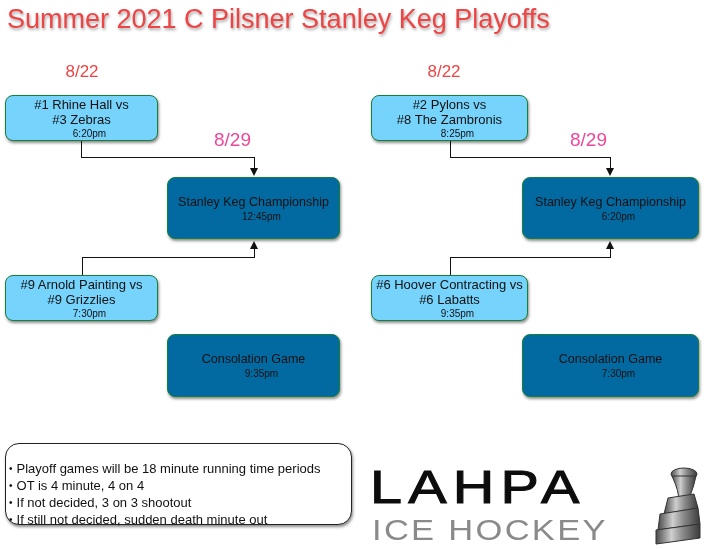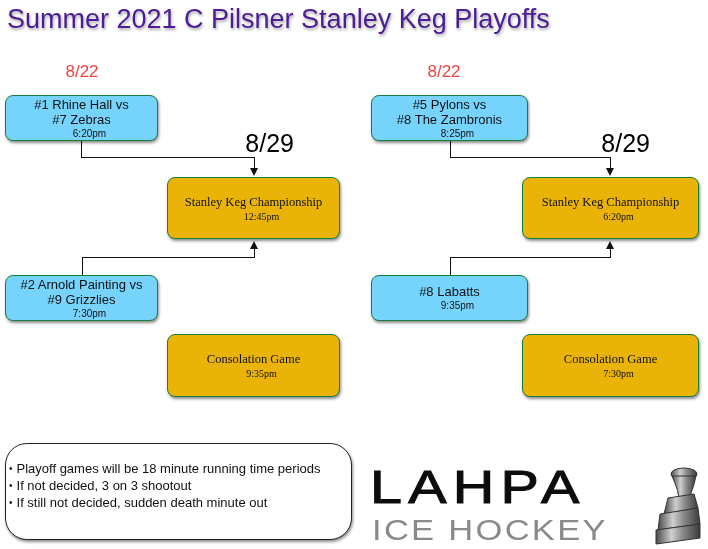--- a/index.html
+++ b/index.html
@@ -3,56 +3,56 @@
 <meta charset="utf-8">
 <style>
   html, body { margin: 0; padding: 0; }
   body {
     width: 708px; height: 549px; position: relative; overflow: hidden;
     background: #ffffff;
     font-family: "Liberation Sans", sans-serif; color: #111;
   }
   .title {
     position: absolute; left: 7px; top: 4px;
-    font-size: 27px; color: #4c1d95;
+    font-size: 27px; color: #ef4444;
     text-shadow: 1px 2px 3px rgba(0,0,0,0.35);
     white-space: nowrap;
   }
   .date-blue {
     position: absolute; font-size: 17px; color: #ef4444;
     width: 80px; text-align: center;
   }
   .date-black {
-    position: absolute; font-size: 25px; color: #000000;
-    width: 80px; text-align: right;
+    position: absolute; font-size: 19px; color: #ec4899;
+    width: 80px; text-align: left;
   }
   .box {
     position: absolute; box-sizing: border-box;
     border: 1px solid #15803d; border-radius: 8px;
     box-shadow: 1px 2px 3px rgba(0,0,0,0.45);
     display: flex; flex-direction: column; justify-content: center; align-items: center;
     text-align: center;
   }
   .box.game { background: #76d3fc; }
-  .box.final { background: #eab308; font-family: Liberation Serif, serif; }
+  .box.final { background: #0369a1; }
   .box .line { font-size: 13px; line-height: 15px; color: #111; }
   .box .time { font-size: 10px; line-height: 13px; color: #111; margin-left: 16px; }
   .box.final .line { font-size: 12.5px; line-height: 16px; }
   .hline, .vline { position: absolute; background: #111; }
   .hline { height: 1px; }
   .vline { width: 1px; }
   .arrow-down, .arrow-up {
     position: absolute; width: 0; height: 0;
     border-left: 4px solid transparent; border-right: 4px solid transparent;
   }
   .arrow-down { border-top: 8px solid #111; }
   .arrow-up { border-bottom: 8px solid #111; }
   .notes {
-    position: absolute; left: 5px; top: 443px; width: 347px; height: 97px;
-    box-sizing: border-box; border: 1px solid #222; border-radius: 22px;
+    position: absolute; left: 5px; top: 443px; width: 347px; height: 82px;
+    box-sizing: border-box; border: 1px solid #222; border-radius: 14px;
     background: #fff; box-shadow: 1px 2px 3px rgba(0,0,0,0.45);
     padding: 16px 0 0 3px;
   }
   .notes ul { list-style: none; margin: 0; padding: 0; }
   .notes li { font-size: 13px; line-height: 17px; color: #111; white-space: nowrap; }
   .notes li::before { content: "\2022"; margin-right: 4px; font-size: 10px; vertical-align: 1px; }
   .logo { position: absolute; left: 370px; top: 464px; width: 330px; height: 90px; }
   .logo-top {
     position: absolute; left: 0; top: 0;
     font-size: 46px; font-weight: normal; letter-spacing: 5px; color: #0d0d0d;
@@ -68,21 +68,21 @@
 </head>
 <body>
 
 <div class="title">Summer 2021 C Pilsner Stanley Keg Playoffs</div>
 
 <div>
   <div class="date-blue" style="left:42px; top:62px;">8/22</div>
 
   <div class="box game" style="left:5px; top:95px; width:153px; height:46px;">
     <div class="line">#1 Rhine Hall vs</div>
-    <div class="line">#7 Zebras</div>
+    <div class="line">#3 Zebras</div>
     <div class="time">6:20pm</div>
   </div>
 
   <div class="vline" style="left:81px; top:141px; height:16px;"></div>
   <div class="hline" style="left:81px; top:157px; width:174px;"></div>
   <div class="vline" style="left:254px; top:157px; height:13px;"></div>
   <div class="arrow-down" style="left:250px; top:168px;"></div>
 
   <div class="date-black" style="left:214px; top:129px;">8/29</div>
 
@@ -90,36 +90,36 @@
     <div class="line">Stanley Keg Championship</div>
     <div class="time">12:45pm</div>
   </div>
 
   <div class="arrow-up" style="left:250px; top:241px;"></div>
   <div class="vline" style="left:254px; top:248px; height:10px;"></div>
   <div class="hline" style="left:82px; top:257px; width:173px;"></div>
   <div class="vline" style="left:82px; top:257px; height:18px;"></div>
 
   <div class="box game" style="left:5px; top:275px; width:153px; height:46px;">
-    <div class="line">#2 Arnold Painting vs</div>
+    <div class="line">#9 Arnold Painting vs</div>
     <div class="line">#9 Grizzlies</div>
     <div class="time">7:30pm</div>
   </div>
 
   <div class="box final" style="left:167px; top:334px; width:173px; height:63px;">
     <div class="line">Consolation Game</div>
     <div class="time">9:35pm</div>
   </div>
 </div>
 
 <div>
   <div class="date-blue" style="left:404px; top:62px;">8/22</div>
 
   <div class="box game" style="left:371px; top:95px; width:157px; height:46px;">
-    <div class="line">#5 Pylons vs</div>
+    <div class="line">#2 Pylons vs</div>
     <div class="line">#8 The Zambronis</div>
     <div class="time">8:25pm</div>
   </div>
 
   <div class="vline" style="left:450px; top:141px; height:16px;"></div>
   <div class="hline" style="left:450px; top:157px; width:161px;"></div>
   <div class="vline" style="left:610px; top:157px; height:13px;"></div>
   <div class="arrow-down" style="left:606px; top:168px;"></div>
 
   <div class="date-black" style="left:570px; top:129px;">8/29</div>
@@ -128,33 +128,35 @@
     <div class="line">Stanley Keg Championship</div>
     <div class="time">6:20pm</div>
   </div>
 
   <div class="arrow-up" style="left:606px; top:241px;"></div>
   <div class="vline" style="left:610px; top:248px; height:10px;"></div>
   <div class="hline" style="left:450px; top:257px; width:161px;"></div>
   <div class="vline" style="left:450px; top:257px; height:18px;"></div>
 
   <div class="box game" style="left:371px; top:275px; width:157px; height:46px;">
-    <div class="line">#8 Labatts</div>
+    <div class="line">#6 Hoover Contracting vs</div>
+    <div class="line">#6 Labatts</div>
     <div class="time">9:35pm</div>
   </div>
 
   <div class="box final" style="left:522px; top:334px; width:177px; height:63px;">
     <div class="line">Consolation Game</div>
     <div class="time">7:30pm</div>
   </div>
 </div>
 
 <div class="notes">
   <ul>
     <li>Playoff games will be 18 minute running time periods</li>
+    <li>OT is 4 minute, 4 on 4</li>
     <li>If not decided, 3 on 3 shootout</li>
     <li>If still not decided, sudden death minute out</li>
   </ul>
 </div>
 
 <div class="logo">
   <div class="logo-top">LAHPA</div>
   <div class="logo-bottom">ICE HOCKEY</div>
   <svg class="cup" viewBox="0 0 52 82">
     <defs>

